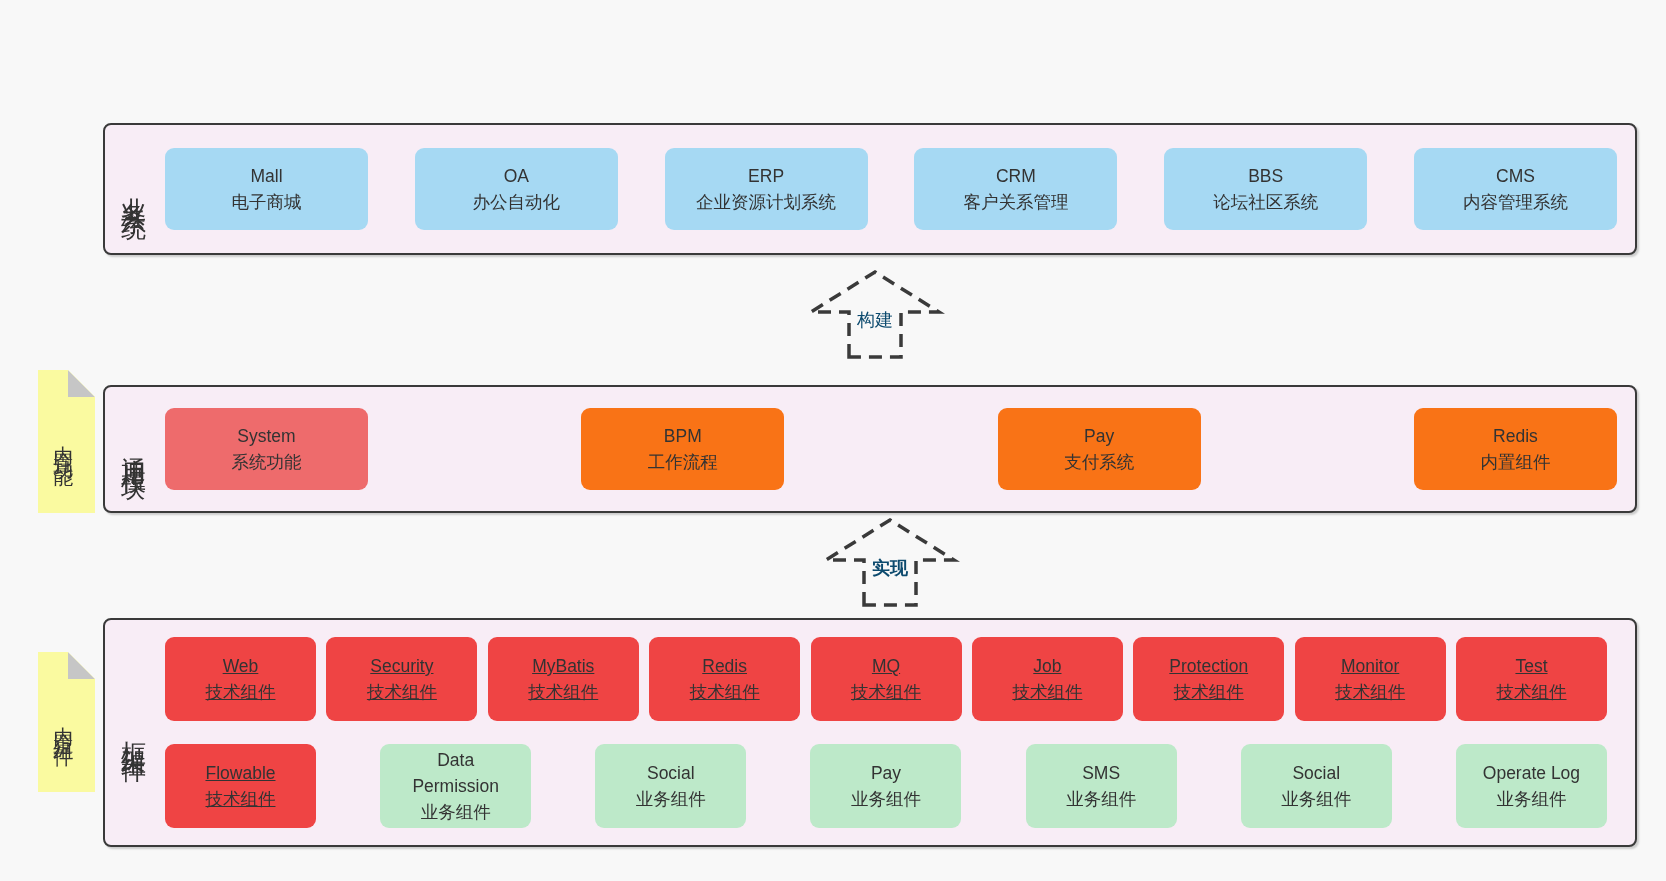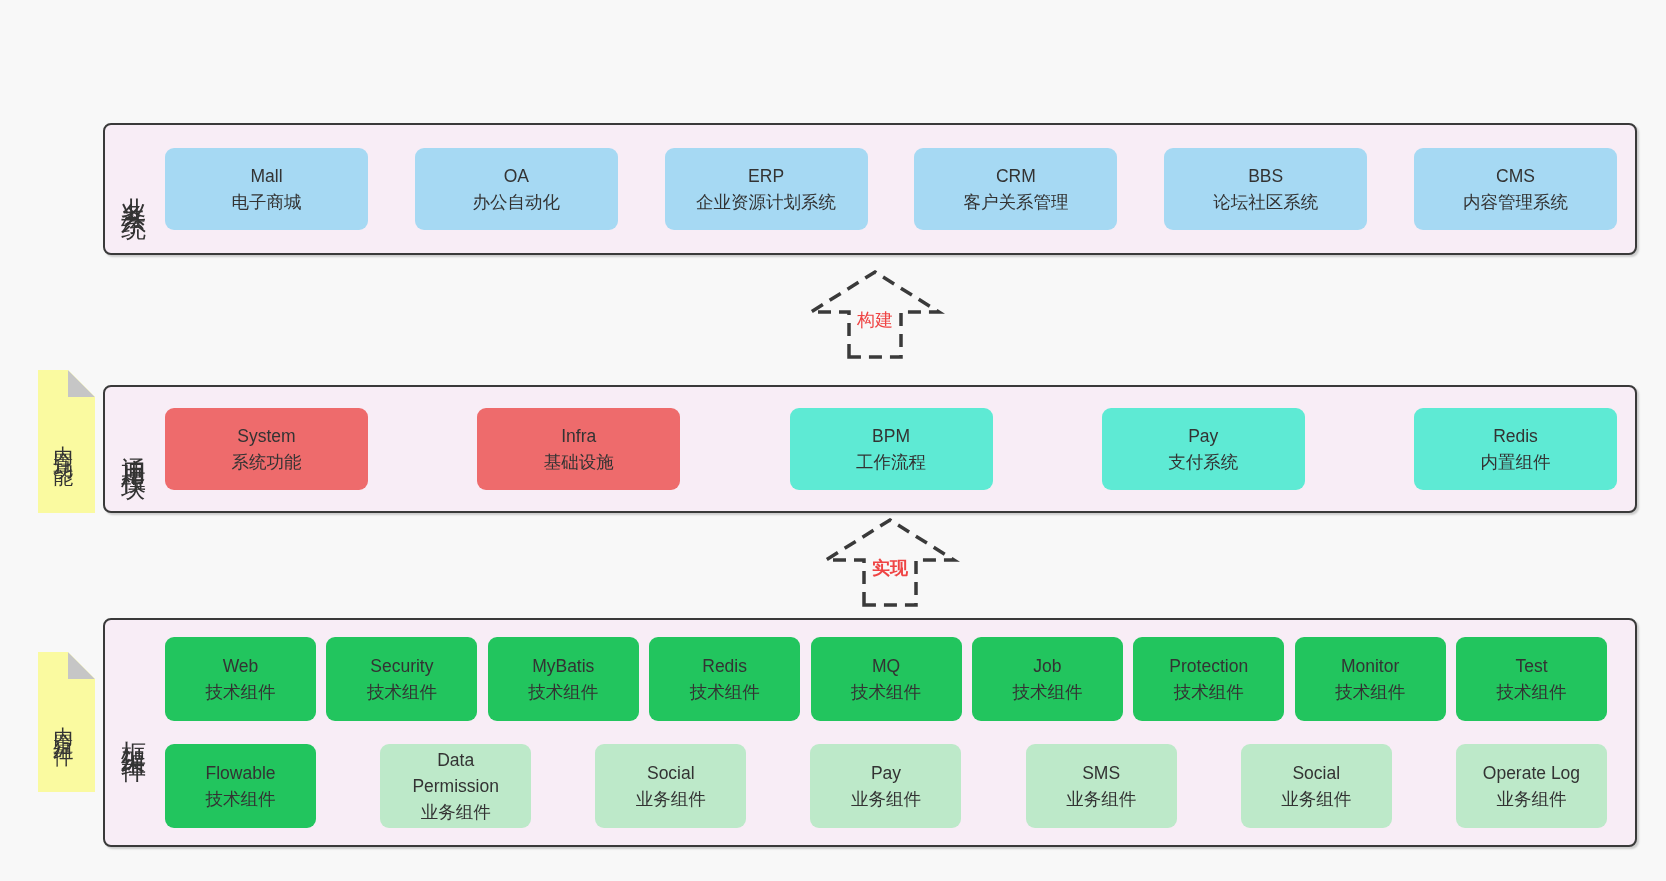--- a/index.html
+++ b/index.html
@@ -62,22 +62,22 @@
     align-items:center;
     text-align:center;
     font-size:17.5px;
     line-height:26px;
     padding:2px 4px;
   }
   .band-1 .bx,.band-2 .bx{width:203px;height:82px;}
   .band-3 .bx{width:151px;height:84px;}
   .blue{background:#a6d9f3;}
   .red{background:#ee6b6c;}
-  .pink{background:#5eead4;}
-  .green{background:#22c55e;}
+  .pink{background:#f97316;}
+  .green{background:#ef4444;text-decoration:underline;}
   .green-light{background:#bde9c9;}
   .bx .en-wrap{display:block;max-width:100px;}
   
   .note{
     position:absolute;
     left:38px;width:57px;
     background:#fafaa0;
     clip-path:polygon(0 0,calc(100% - 27px) 0,100% 27px,100% 100%,0 100%);
     z-index:2;
   }
@@ -109,21 +109,21 @@
   .arrow-1{left:805px;top:266px;}
   .arrow-2{left:820px;top:514px;font-weight:bold;}
   .arrow svg{display:block;width:100%;height:100%;}
   .arrow .arrow-label{
     position:absolute;
     left:50%;top:57%;
     transform:translate(-50%,-50%);
     font-size:18px;
     background:#f8f8f8;
     padding:1px 3px;
-    color:#ef4444;
+    color:#0c4a6e;
     white-space:nowrap;
   }
 </style>
 </head>
 <body>
 
 <div class="canvas">
 
   <section class="band band-1">
     <div class="vlabel">业务系统</div>
@@ -166,24 +166,20 @@
     <span class="fold"></span>
     <span class="vtext">内置功能</span>
   </div>
   <section class="band band-2">
     <div class="vlabel">通用模块</div>
     <div class="boxes">
       <div class="bx red">
         <span>System</span>
         <span>系统功能</span>
       </div>
-      <div class="bx red">
-        <span>Infra</span>
-        <span>基础设施</span>
-      </div>
       <div class="bx pink">
         <span>BPM</span>
         <span>工作流程</span>
       </div>
       <div class="bx pink">
         <span>Pay</span>
         <span>支付系统</span>
       </div>
       <div class="bx pink">
         <span>Redis</span>

